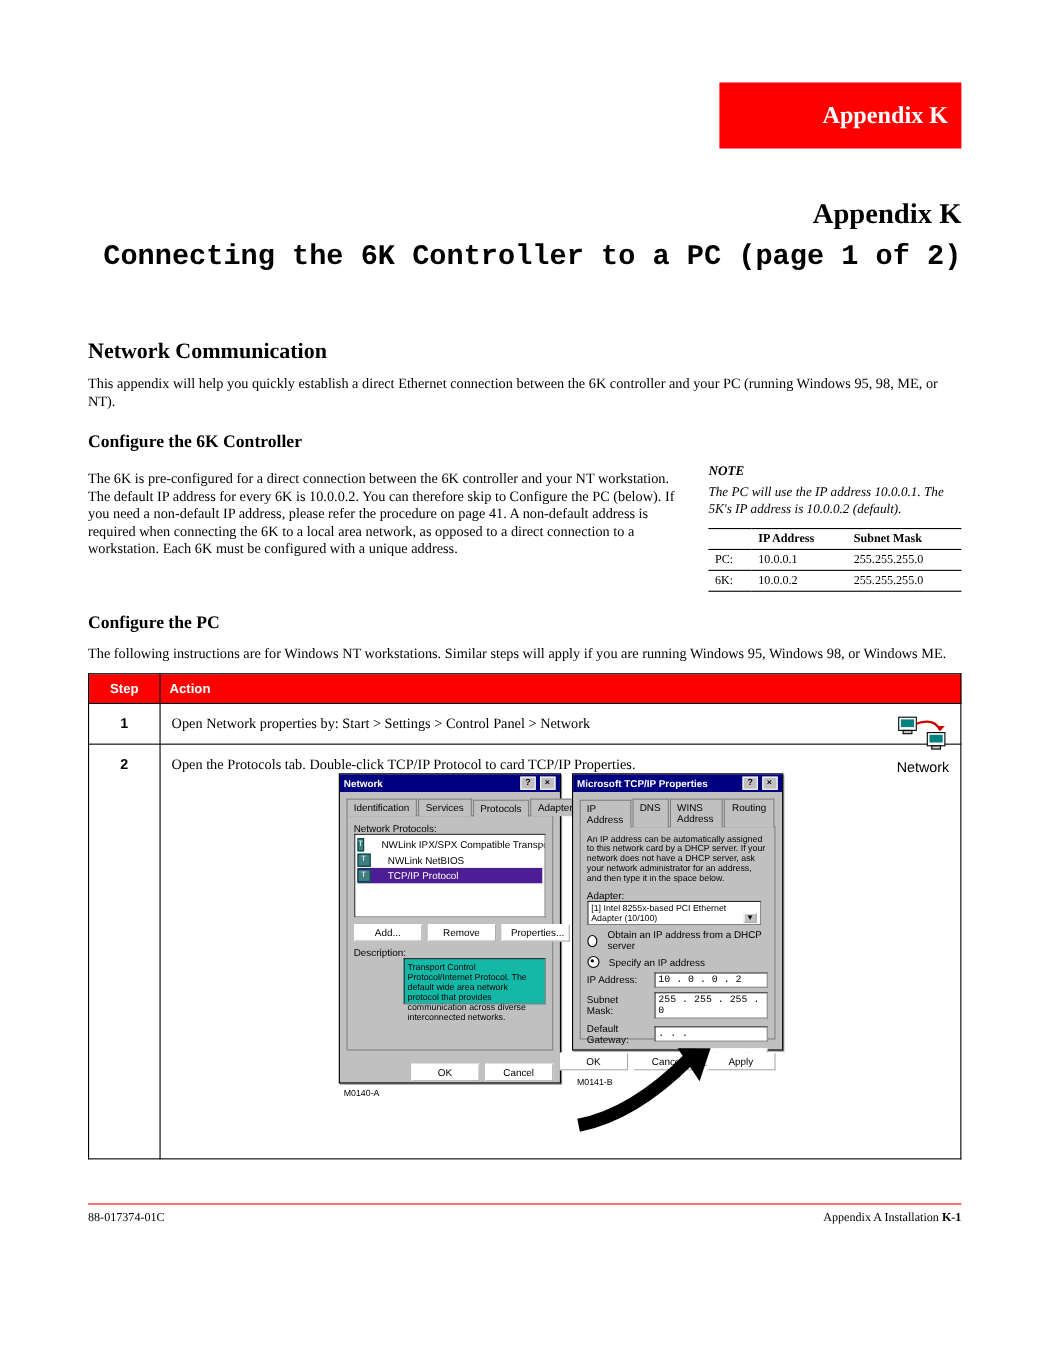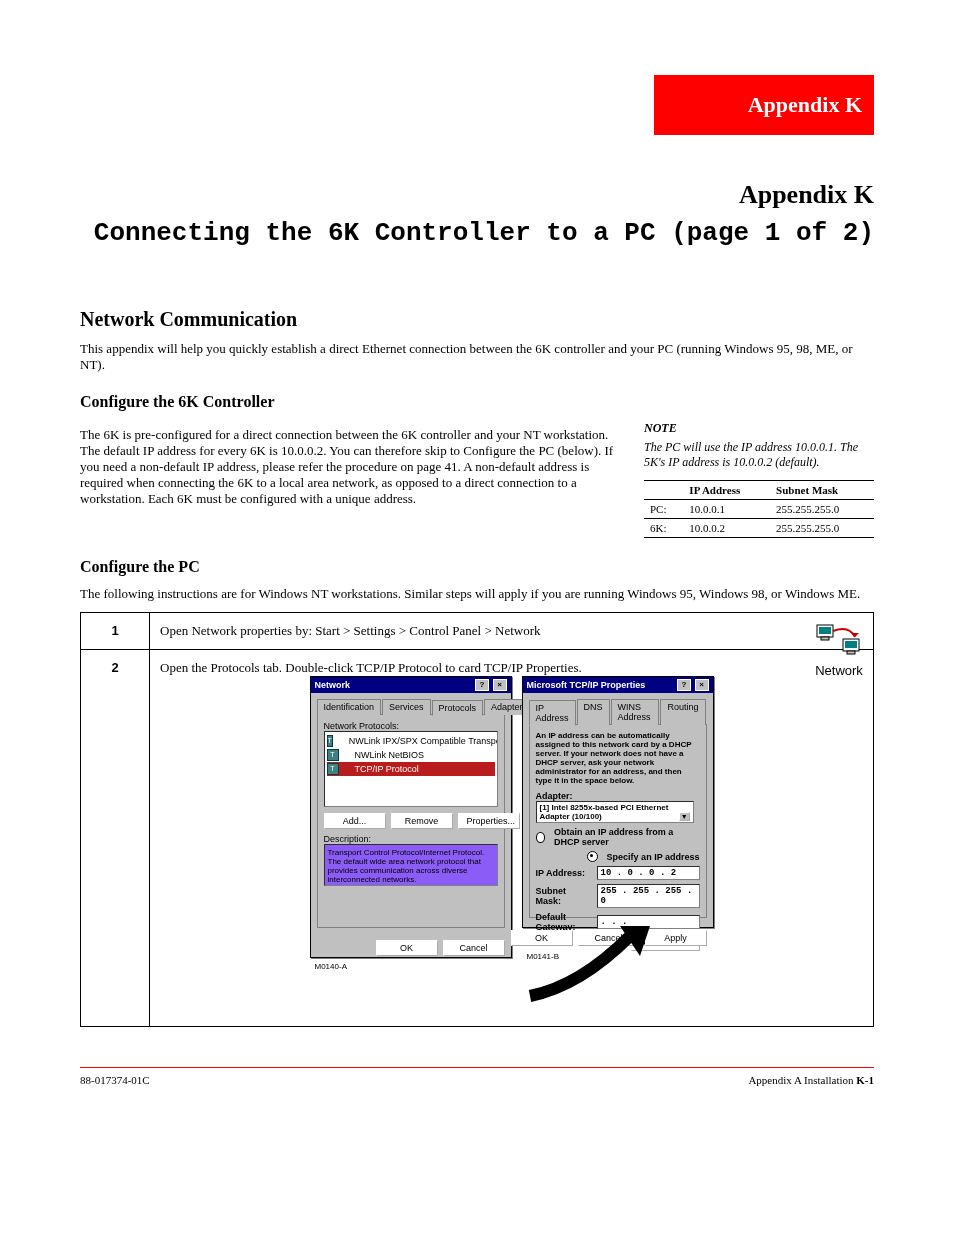--- a/index.html
+++ b/index.html
@@ -192,34 +192,34 @@
   }
   .listbox {
     background: #fff;
     border: 1px inset #808080;
     height: 70px;
     padding: 2px;
     font-size: 9px;
     overflow: hidden;
   }
   .listbox div { padding: 1px 0; white-space: nowrap; display:flex; align-items:center; gap:16px; }
-  .listbox .sel { background: #b91c1c; color: #fff; }
+  .listbox .sel { background: #4c1d95; color: #fff; }
   .proto-ico { width:10px; height:10px; display:inline-block; background:#408080; border:1px solid #004040; font-size:7px; color:#fff; text-align:center; line-height:9px; }
   .btn {
     border: 1px outset #fff;
     background: #ffffff;
     padding: 2px 8px;
     font-size: 9px;
     cursor: default;
     min-width: 44px;
     text-align: center;
   }
   .btn.disabled { color: #808080; }
   .btn-row { display: flex; gap: 5px; margin-top: 6px; }
-  .field-row { display: flex; align-items: center; gap: 6px; margin: 4px 0; justify-content: flex-end; }
+  .field-row { display: flex; align-items: center; gap: 6px; margin: 4px 0; }
   .ipbox {
     background: #fff;
     border: 1px inset #808080;
     padding: 1px 3px;
     font-family: "Courier New", monospace;
     font-size: 9px;
     min-width: 95px;
     display: inline-block;
   }
   .dropdown {
@@ -308,20 +308,24 @@
         </table>
     </div>
   </div>
 </div>
 
 <h3 class="subsection">Configure the PC</h3>
 <p>The following instructions are for Windows NT workstations. Similar steps will apply if you are running Windows 95, Windows 98, or Windows ME.</p>
 
 <table class="steps">
   <tbody>
+      <tr>
+    <th class="num">Step</th>
+    <th>Action</th>
+  </tr>
   <tr>
     <td class="num">1</td>
     <td class="action-cell">
       <span>Open Network properties by: Start &gt; Settings &gt; Control Panel &gt; Network</span>
       <div class="net-icon">
         <svg width="48" height="40" viewBox="0 0 48 40">
           <rect x="2" y="4" width="16" height="12" fill="#fff" stroke="#000"></rect>
           <rect x="4" y="6" width="12" height="7" fill="#008080"></rect>
           <rect x="6" y="16" width="8" height="3" fill="#c0c0c0" stroke="#000"></rect>
           <rect x="28" y="18" width="16" height="12" fill="#fff" stroke="#000"></rect>
@@ -372,21 +376,21 @@
                       <span>TCP/IP Protocol</span>
                     </div>
               </div>
               <div class="btn-row">
                 <div class="btn">Add...</div>
                 <div class="btn">Remove</div>
                 <div class="btn">Properties...</div>
                 <div class="btn disabled">Update</div>
               </div>
               <div class="label9" style="margin-top:5px;">Description:</div>
-              <div class="tiny" style="border:1px inset #808080;background:#8b5cf6;padding:3px;height:34px;">Transport Control Protocol/Internet Protocol. The default wide area network protocol that provides communication across diverse interconnected networks.</div>
+              <div class="tiny" style="border:1px inset #808080;background:#14b8a6;padding:3px;height:34px;margin-left:45px;">Transport Control Protocol/Internet Protocol. The default wide area network protocol that provides communication across diverse interconnected networks.</div>
             </div>
           </div>
           <div class="win-bottom">
             <div class="btn">OK</div>
             <div class="btn">Cancel</div>
           </div>
           <div class="tiny" style="padding:0 4px 2px 4px;">M0140-A</div>
         </div>
 
         <div class="win" style="width:190px;height:250px;">
@@ -397,21 +401,21 @@
               <span>×</span>
             </span>
           </div>
           <div class="win-body">
             <div class="tabs-row">
               <div class="tab active">IP Address</div>
               <div class="tab">DNS</div>
               <div class="tab">WINS Address</div>
               <div class="tab">Routing</div>
             </div>
-            <div class="groupbox" style="height:180px;font-weight:bold;">
+            <div class="groupbox" style="height:180px;">
               <div class="tiny" style="margin-bottom:6px;">An IP address can be automatically assigned to this network card by a DHCP server. If your network does not have a DHCP server, ask your network administrator for an address, and then type it in the space below.</div>
               <div class="label9">Adapter:</div>
               <div class="dropdown">
                 <span class="tiny">[1] Intel 8255x-based PCI Ethernet Adapter (10/100)</span>
                 <span class="arrow">▼</span>
               </div>
               <div class="field-row">
                 <span class="radio"></span>
                 <span class="label9">Obtain an IP address from a DHCP server</span>
               </div>

